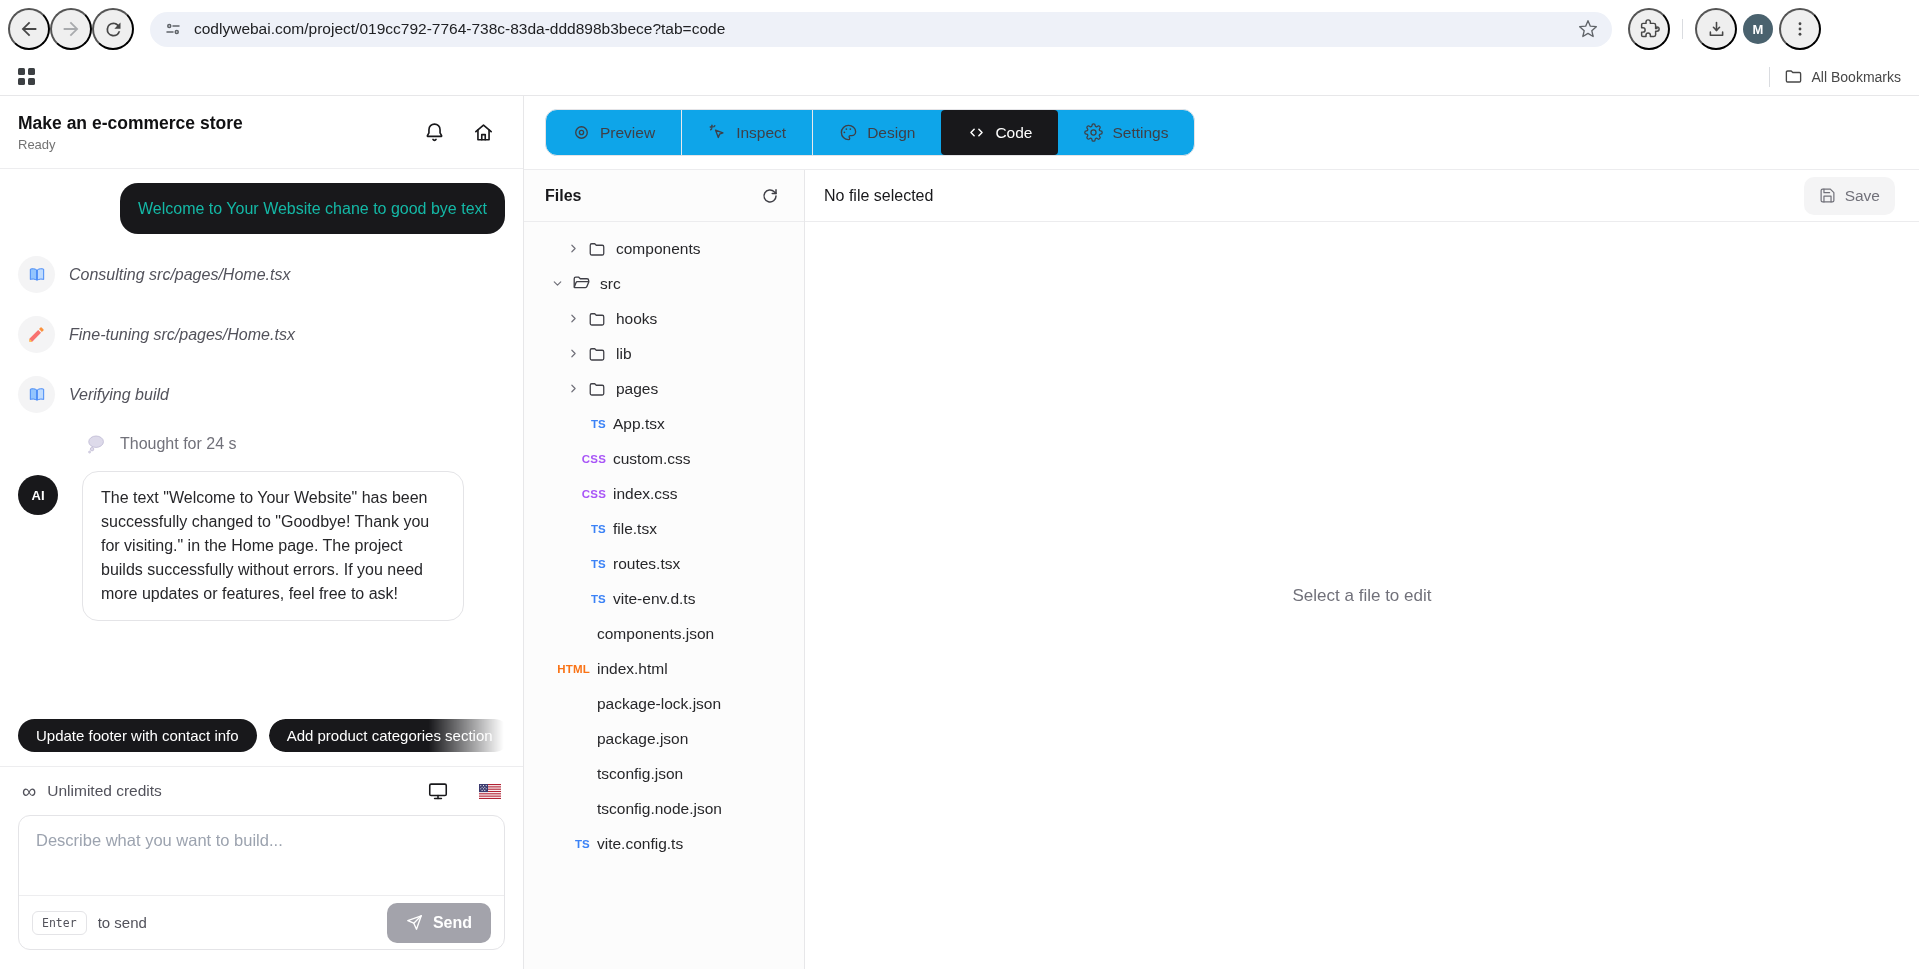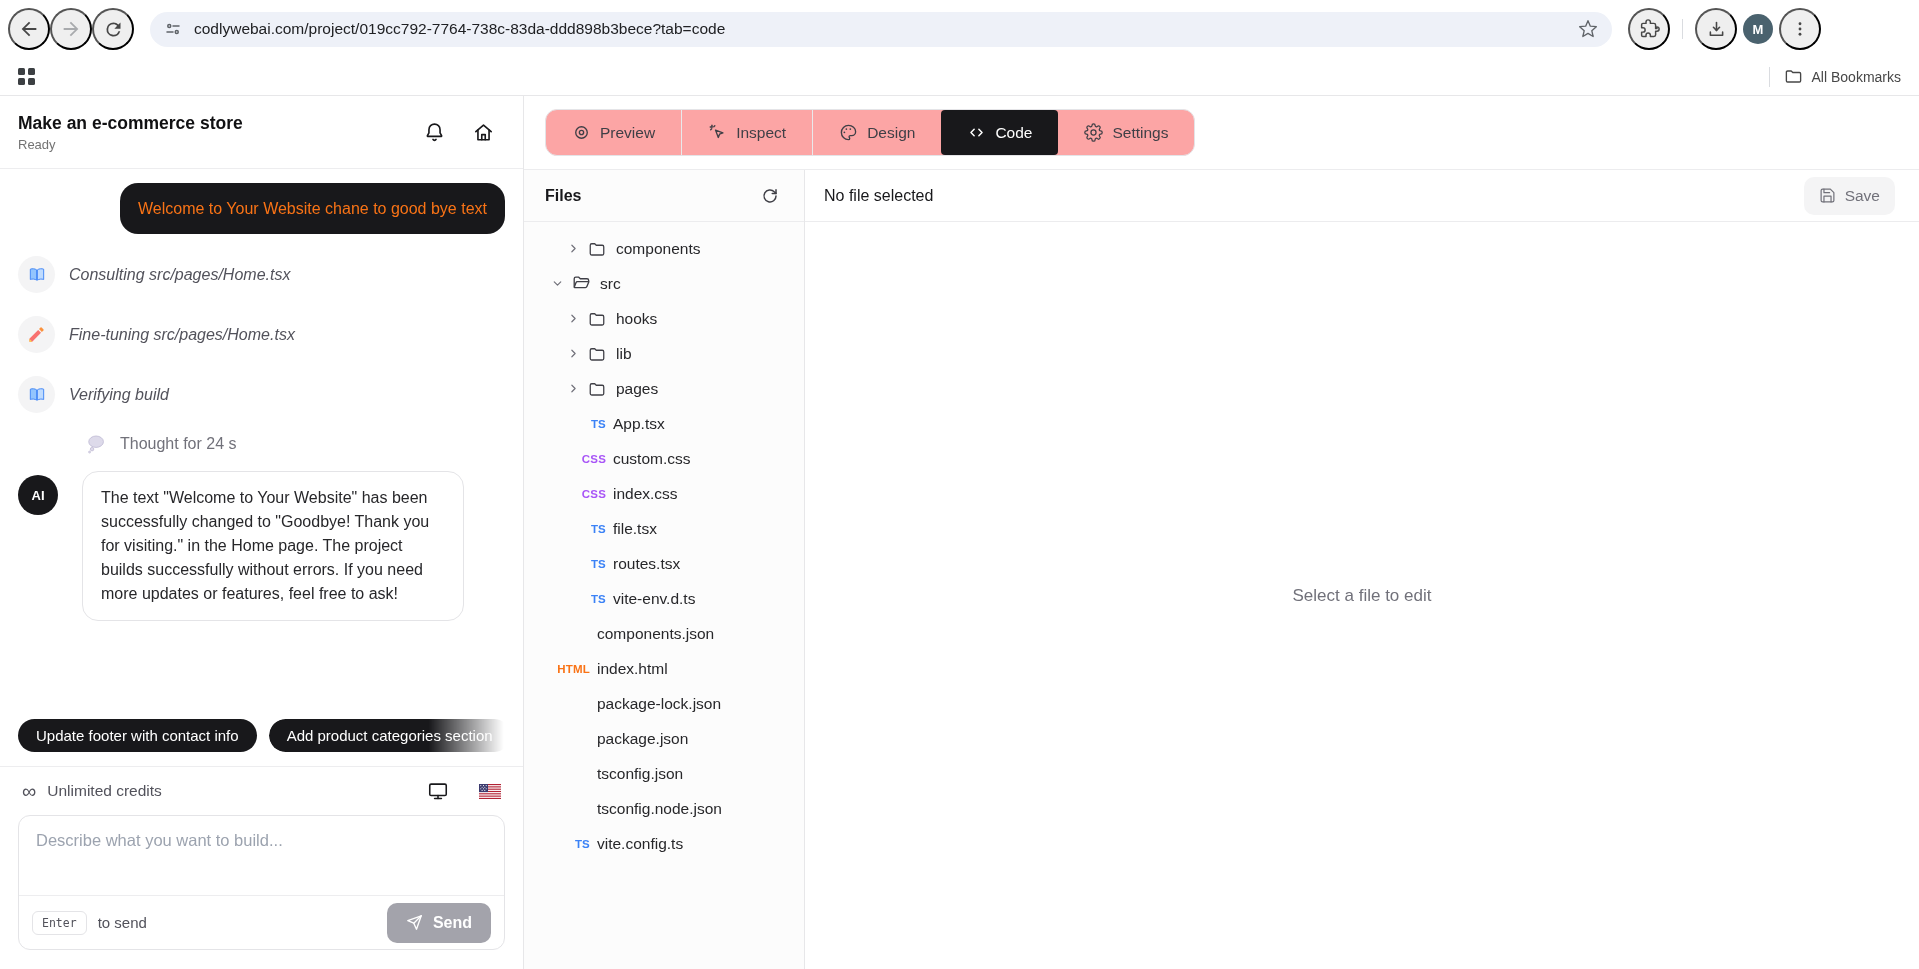--- a/index.html
+++ b/index.html
@@ -26,21 +26,21 @@
 
   
   .side-header{height:73px;border-bottom:1px solid #ededef;display:flex;align-items:center;padding:0 28px 0 18px;flex:0 0 auto;}
   .sh-text{flex:1;min-width:0;}
   .sh-title{font-size:17.5px;font-weight:700;color:#111113;}
   .sh-status{font-size:13px;color:#737373;margin-top:3px;}
   .sh-icons{display:flex;align-items:center;gap:26px;}
   .icon-btn{display:flex;align-items:center;justify-content:center;cursor:pointer;background:none;border:none;}
 
   .chat{flex:1;padding:0 18px;display:flex;flex-direction:column;overflow:hidden;}
-  .user-bubble{align-self:flex-end;margin-top:14px;background:#18181b;color:#f97316;border-radius:18px;padding:14px 18px;font-size:16px;line-height:1.45;max-width:418px;}
+  .user-bubble{align-self:flex-end;margin-top:14px;background:#18181b;color:#14b8a6;border-radius:18px;padding:14px 18px;font-size:16px;line-height:1.45;max-width:418px;}
   .steps{margin-top:22px;display:flex;flex-direction:column;gap:23px;}
   .step{display:flex;align-items:center;gap:14px;}
   .step-ico{width:37px;height:37px;border-radius:50%;background:#f4f4f5;display:flex;align-items:center;justify-content:center;flex:0 0 auto;}
   .step-label{font-style:italic;color:#52525b;font-size:16px;}
   .thought{margin:20px 0 0 68px;display:flex;align-items:center;gap:12px;color:#71717a;font-size:16px;}
   .ai-row{margin-top:16px;display:flex;gap:24px;align-items:flex-start;}
   .ai-avatar{width:40px;height:40px;border-radius:50%;background:#18181b;color:#fff;font-size:13px;font-weight:700;display:flex;align-items:center;justify-content:center;flex:0 0 auto;margin-top:4px;}
   .ai-bubble{border:1px solid #e4e4e7;border-radius:16px;padding:14px 18px;font-size:16px;line-height:1.5;color:#27272a;width:382px;background:#fff;}
   .chips{margin-top:auto;margin-bottom:14px;margin-right:-18px;display:flex;gap:12px;white-space:nowrap;overflow:hidden;flex:0 0 auto;}
   .chip{background:#18181b;color:#fff;font-size:15px;height:33px;display:inline-flex;align-items:center;padding:0 18px;border-radius:17px;flex:0 0 auto;border:none;cursor:pointer;}
@@ -53,21 +53,21 @@
   .cr-icons{display:flex;align-items:center;gap:30px;}
   .input-box{border:1px solid #e4e4e7;border-radius:12px;height:135px;display:flex;flex-direction:column;background:#fff;}
   .input-area{flex:1;padding:15px 17px;color:#9ca3af;font-size:16.5px;cursor:text;}
   .input-footer{border-top:1px solid #ededef;height:54px;display:flex;align-items:center;padding:0 13px;}
   .kbd{border:1px solid #e4e4e7;border-radius:6px;padding:4px 9px;font-family:"DejaVu Sans Mono",monospace;font-size:11.5px;color:#52525b;background:#fff;}
   .to-send{margin-left:11px;color:#52525b;font-size:15px;flex:1;}
   .send-btn{background:#a3a3ab;color:#fff;border:none;border-radius:10px;height:40px;padding:0 19px;font-size:16px;font-weight:600;display:flex;align-items:center;gap:10px;cursor:pointer;}
 
   
   .tabbar{height:73px;display:flex;align-items:center;padding-left:21px;flex:0 0 auto;background:#fff;}
-  .tabs{display:inline-flex;align-items:center;height:47px;border:1px solid #e4e4e7;border-radius:12px;background:#fca5a5;overflow:hidden;}
+  .tabs{display:inline-flex;align-items:center;height:47px;border:1px solid #e4e4e7;border-radius:12px;background:#0ea5e9;overflow:hidden;}
   .tab{display:flex;align-items:center;gap:9px;padding:0 26px;height:100%;font-size:15.5px;color:#3f3f46;background:none;border:none;cursor:pointer;}
   .tab.active{background:#18181b;color:#fff;border-radius:4px;}
   .tab-sep{width:1px;height:47px;background:#e9e9eb;flex:0 0 auto;}
 
   
   .content{flex:1;display:flex;border-top:1px solid #ececee;min-height:0;}
   .files{width:281px;flex:0 0 auto;border-right:1px solid #e7e7e9;background:#fcfcfc;display:flex;flex-direction:column;}
   .files-header{height:52px;border-bottom:1px solid #ececee;display:flex;align-items:center;padding:0 25px 0 21px;flex:0 0 auto;}
   .files-title{font-weight:700;font-size:16px;color:#18181b;flex:1;}
   .tree{padding-top:9px;overflow:hidden;}

